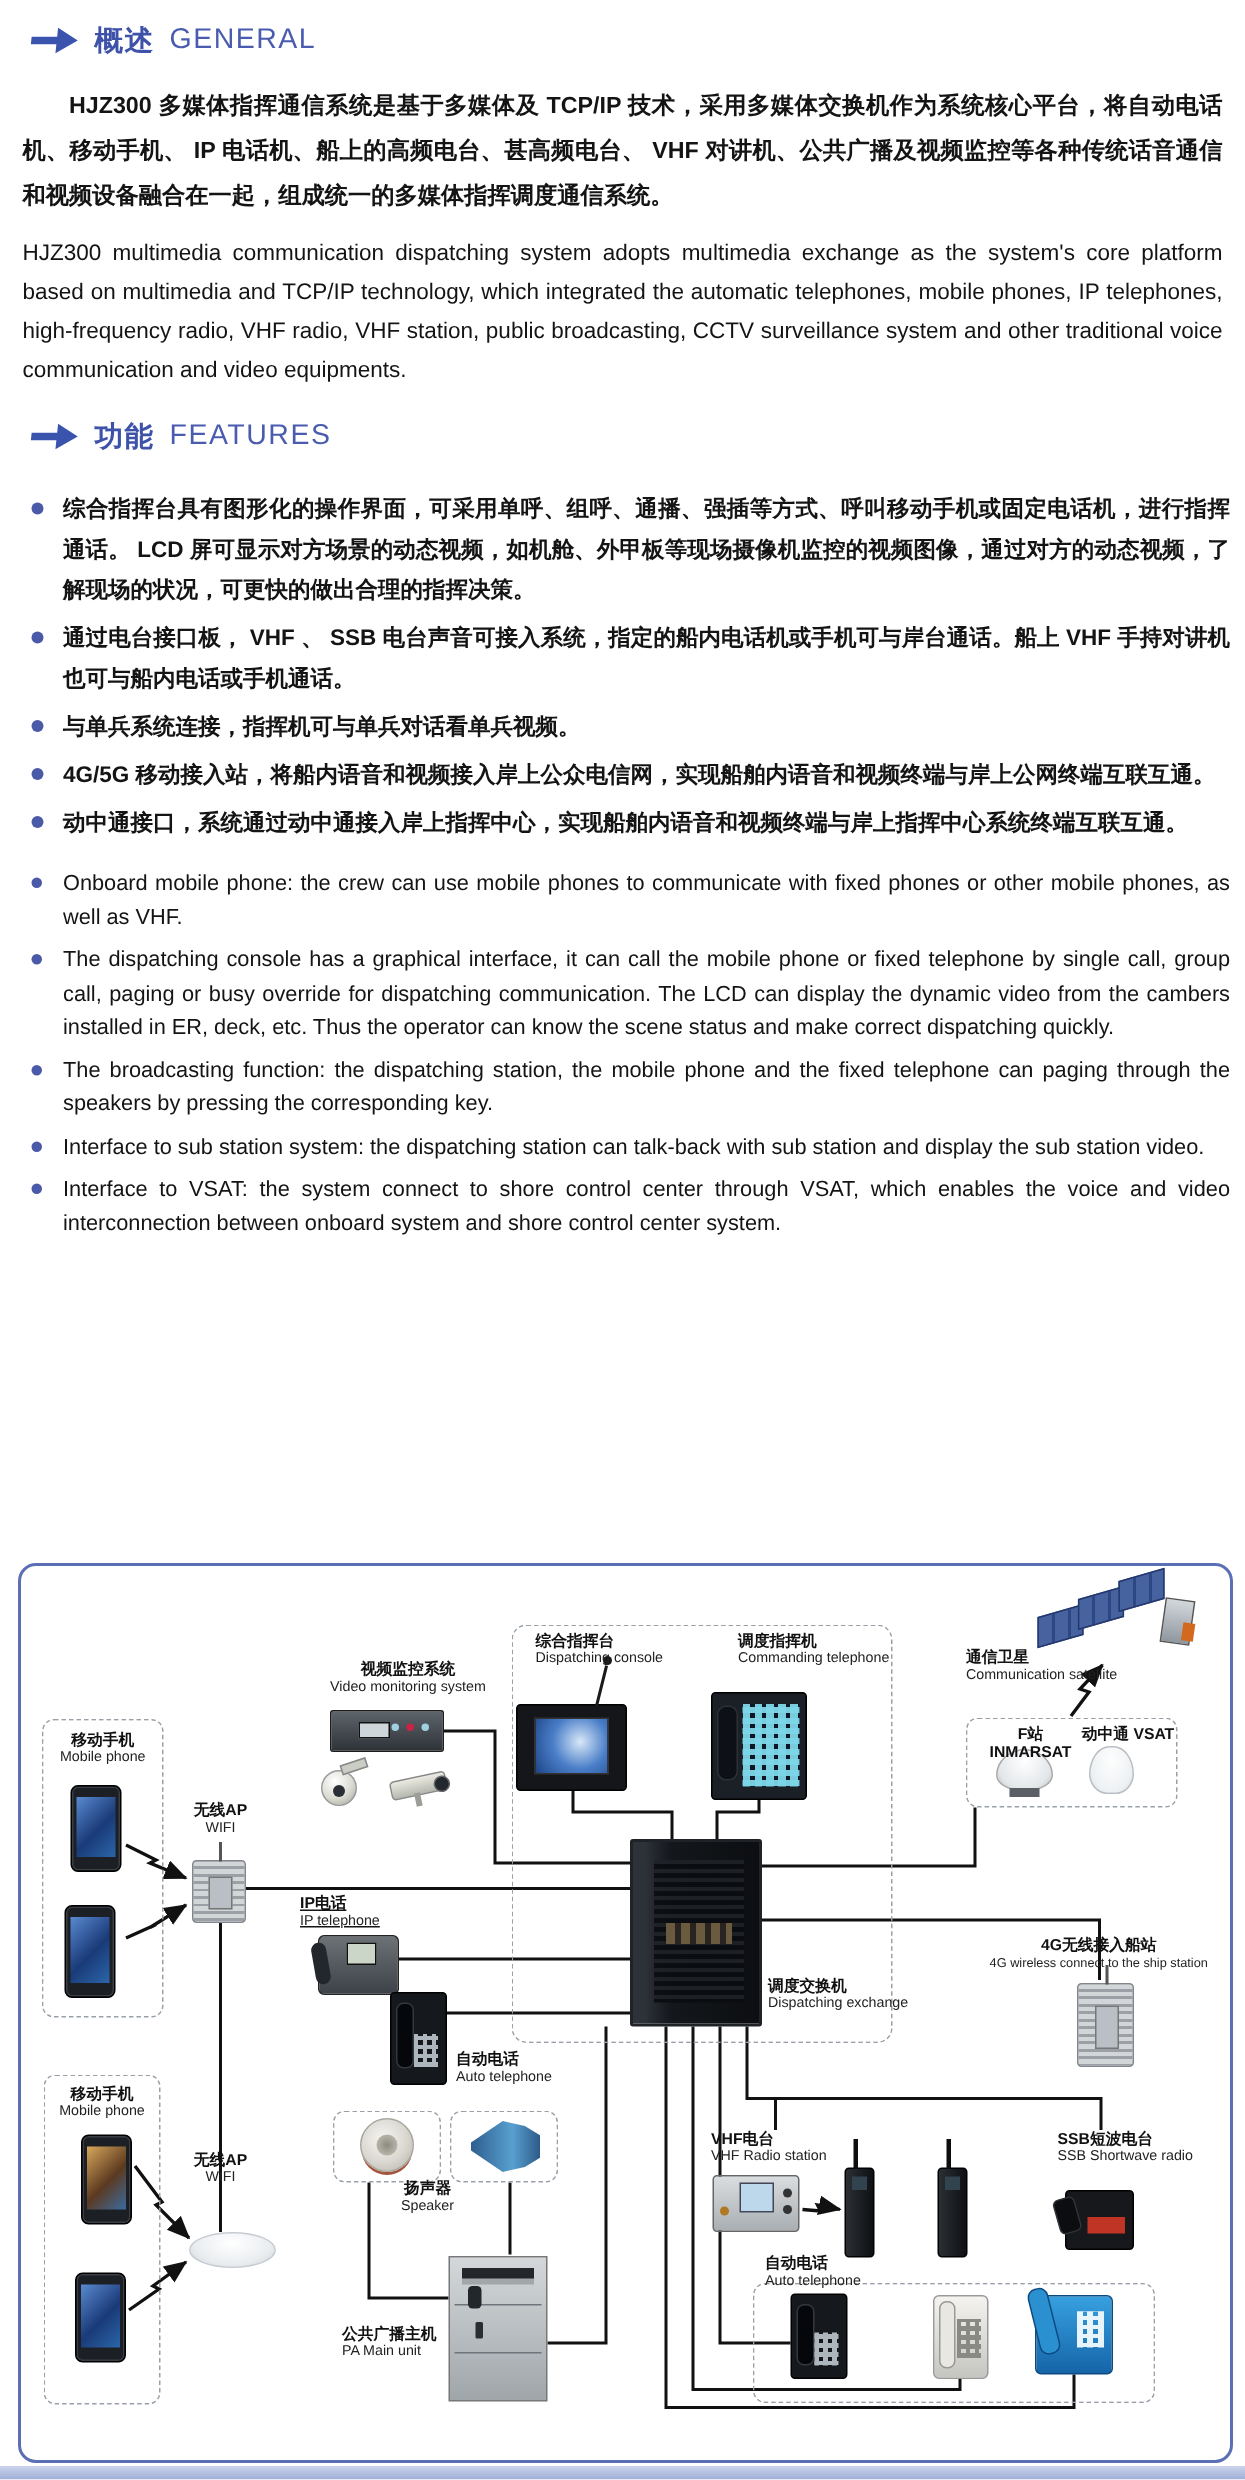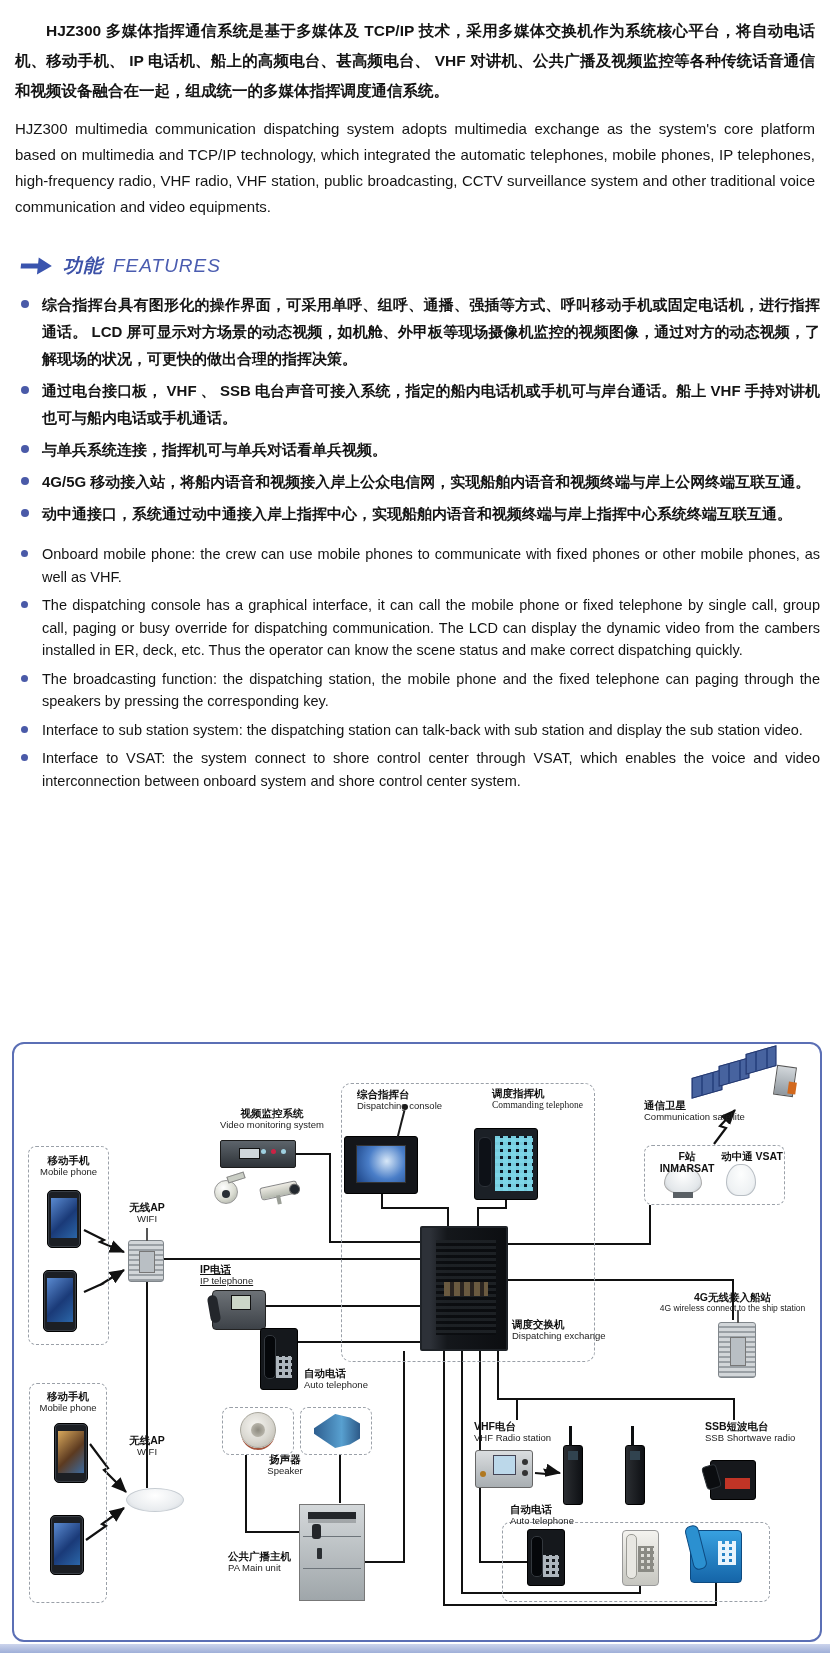--- a/index.html
+++ b/index.html
@@ -12,21 +12,21 @@
   .hdr-arrow{width:36px;height:22px;margin-right:9px;flex:0 0 auto;}
   .hdr-zh{font-size:19px;font-weight:bold;color:#3d52a8;letter-spacing:1px;}
   .hdr-en{font-size:19px;color:#4a5cb0;margin-left:10px;letter-spacing:1px;}
 
   
   .para-zh{margin:16px 15px 0 15px;font-size:15.5px;line-height:30px;font-weight:600;
            text-align:justify;text-indent:2em;}
   .para-en{margin:10px 15px 0 15px;font-size:15px;line-height:26px;text-align:justify;}
 
   
-  ul.blist{list-style:none;margin:12px 10px 0 15px;padding:0;}
+  ul.blist{list-style:none;margin:22px 10px 0 15px;padding:0;}
   ul.blist li{position:relative;padding-left:27px;text-align:justify;}
   ul.blist li::before{content:'';position:absolute;left:6px;top:9px;width:8px;height:8px;
            border-radius:50%;background:#4a5aa8;}
   ul.zh li{font-size:15px;line-height:27px;font-weight:600;margin-bottom:5px;}
   ul.en li{font-size:14.5px;line-height:22.5px;margin-bottom:6px;}
   ul.en li::before{top:7px;width:7px;height:7px;}
 
   
   .diagram{position:absolute;left:12px;top:1042px;width:806px;height:596px;
            border:2px solid #5b6fb5;border-radius:12px;background:#fff;}
@@ -162,25 +162,32 @@
                         repeating-linear-gradient(90deg,#e8f4fc 0 4px,transparent 4px 7px);}
 
   .footer-bar{position:absolute;left:0;top:1644px;width:830px;height:9px;
        background:linear-gradient(180deg,#ccd4ec,#9fafd8);}
 </style>
 </head>
 <body>
 
 <div class="content">
 
+  <div class="sec-hdr">
+    <svg class="hdr-arrow" viewBox="0 0 36 22">
+      <path d="M2,8.5 L19,8.5 L19,2.5 L33,11 L19,19.5 L19,13.5 L2,13.5 Z" fill="#3a54ae" transform="skewX(-6) translate(2,0)"></path>
+    </svg>
+    <span class="hdr-zh">概述</span>
+    <span class="hdr-en">GENERAL</span>
+  </div>
 
   <p class="para-zh">HJZ300 多媒体指挥通信系统是基于多媒体及 TCP/IP 技术，采用多媒体交换机作为系统核心平台，将自动电话机、移动手机、 IP 电话机、船上的高频电台、甚高频电台、 VHF 对讲机、公共广播及视频监控等各种传统话音通信和视频设备融合在一起，组成统一的多媒体指挥调度通信系统。</p>
   <p class="para-en">HJZ300 multimedia communication dispatching system adopts multimedia exchange as the system's core platform based on multimedia  and TCP/IP technology, which integrated the automatic telephones, mobile phones, IP telephones, high-frequency radio, VHF radio, VHF station, public broadcasting, CCTV surveillance system  and other traditional voice communication and video equipments.</p>
 
-  <div class="sec-hdr" style="margin-top:33px;font-style:italic;">
+  <div class="sec-hdr" style="margin-top:18px;">
     <svg class="hdr-arrow" viewBox="0 0 36 22">
       <path d="M2,8.5 L19,8.5 L19,2.5 L33,11 L19,19.5 L19,13.5 L2,13.5 Z" fill="#3a54ae" transform="skewX(-6) translate(2,0)"></path>
     </svg>
     <span class="hdr-zh">功能</span>
     <span class="hdr-en">FEATURES</span>
   </div>
 
   <ul class="blist zh">
     <li>综合指挥台具有图形化的操作界面，可采用单呼、组呼、通播、强插等方式、呼叫移动手机或固定电话机，进行指挥通话。 LCD 屏可显示对方场景的动态视频，如机舱、外甲板等现场摄像机监控的视频图像，通过对方的动态视频，了解现场的状况，可更快的做出合理的指挥决策。</li>
     <li>通过电台接口板， VHF 、 SSB 电台声音可接入系统，指定的船内电话机或手机可与岸台通话。船上 VHF 手持对讲机也可与船内电话或手机通话。</li>
@@ -252,21 +259,21 @@
       <span class="en">WIFI</span>
   </div>
   <div class="dlabel" style="left:178px;top:63px;width:160px;">
     <span class="zh">视频监控系统</span>
       <span class="en">Video  monitoring  system</span>
   </div>
   <div class="dlabel left" style="left:343px;top:44px;width:120px;">
     <span class="zh">综合指挥台</span>
       <span class="en">Dispatching console</span>
   </div>
-  <div class="dlabel left" style="left:478px;top:44px;width:120px;font-family:Liberation Serif, serif;">
+  <div class="dlabel left" style="left:478px;top:44px;width:120px;">
     <span class="zh">调度指挥机</span>
       <span class="en">Commanding  telephone</span>
   </div>
   <div class="dlabel left" style="left:630px;top:55px;width:130px;">
     <span class="zh">通信卫星</span>
       <span class="en">Communication  satellite</span>
   </div>
   <div class="dlabel" style="left:636px;top:106px;width:74px;">
     <span class="zh">F站 INMARSAT</span>
   </div>

